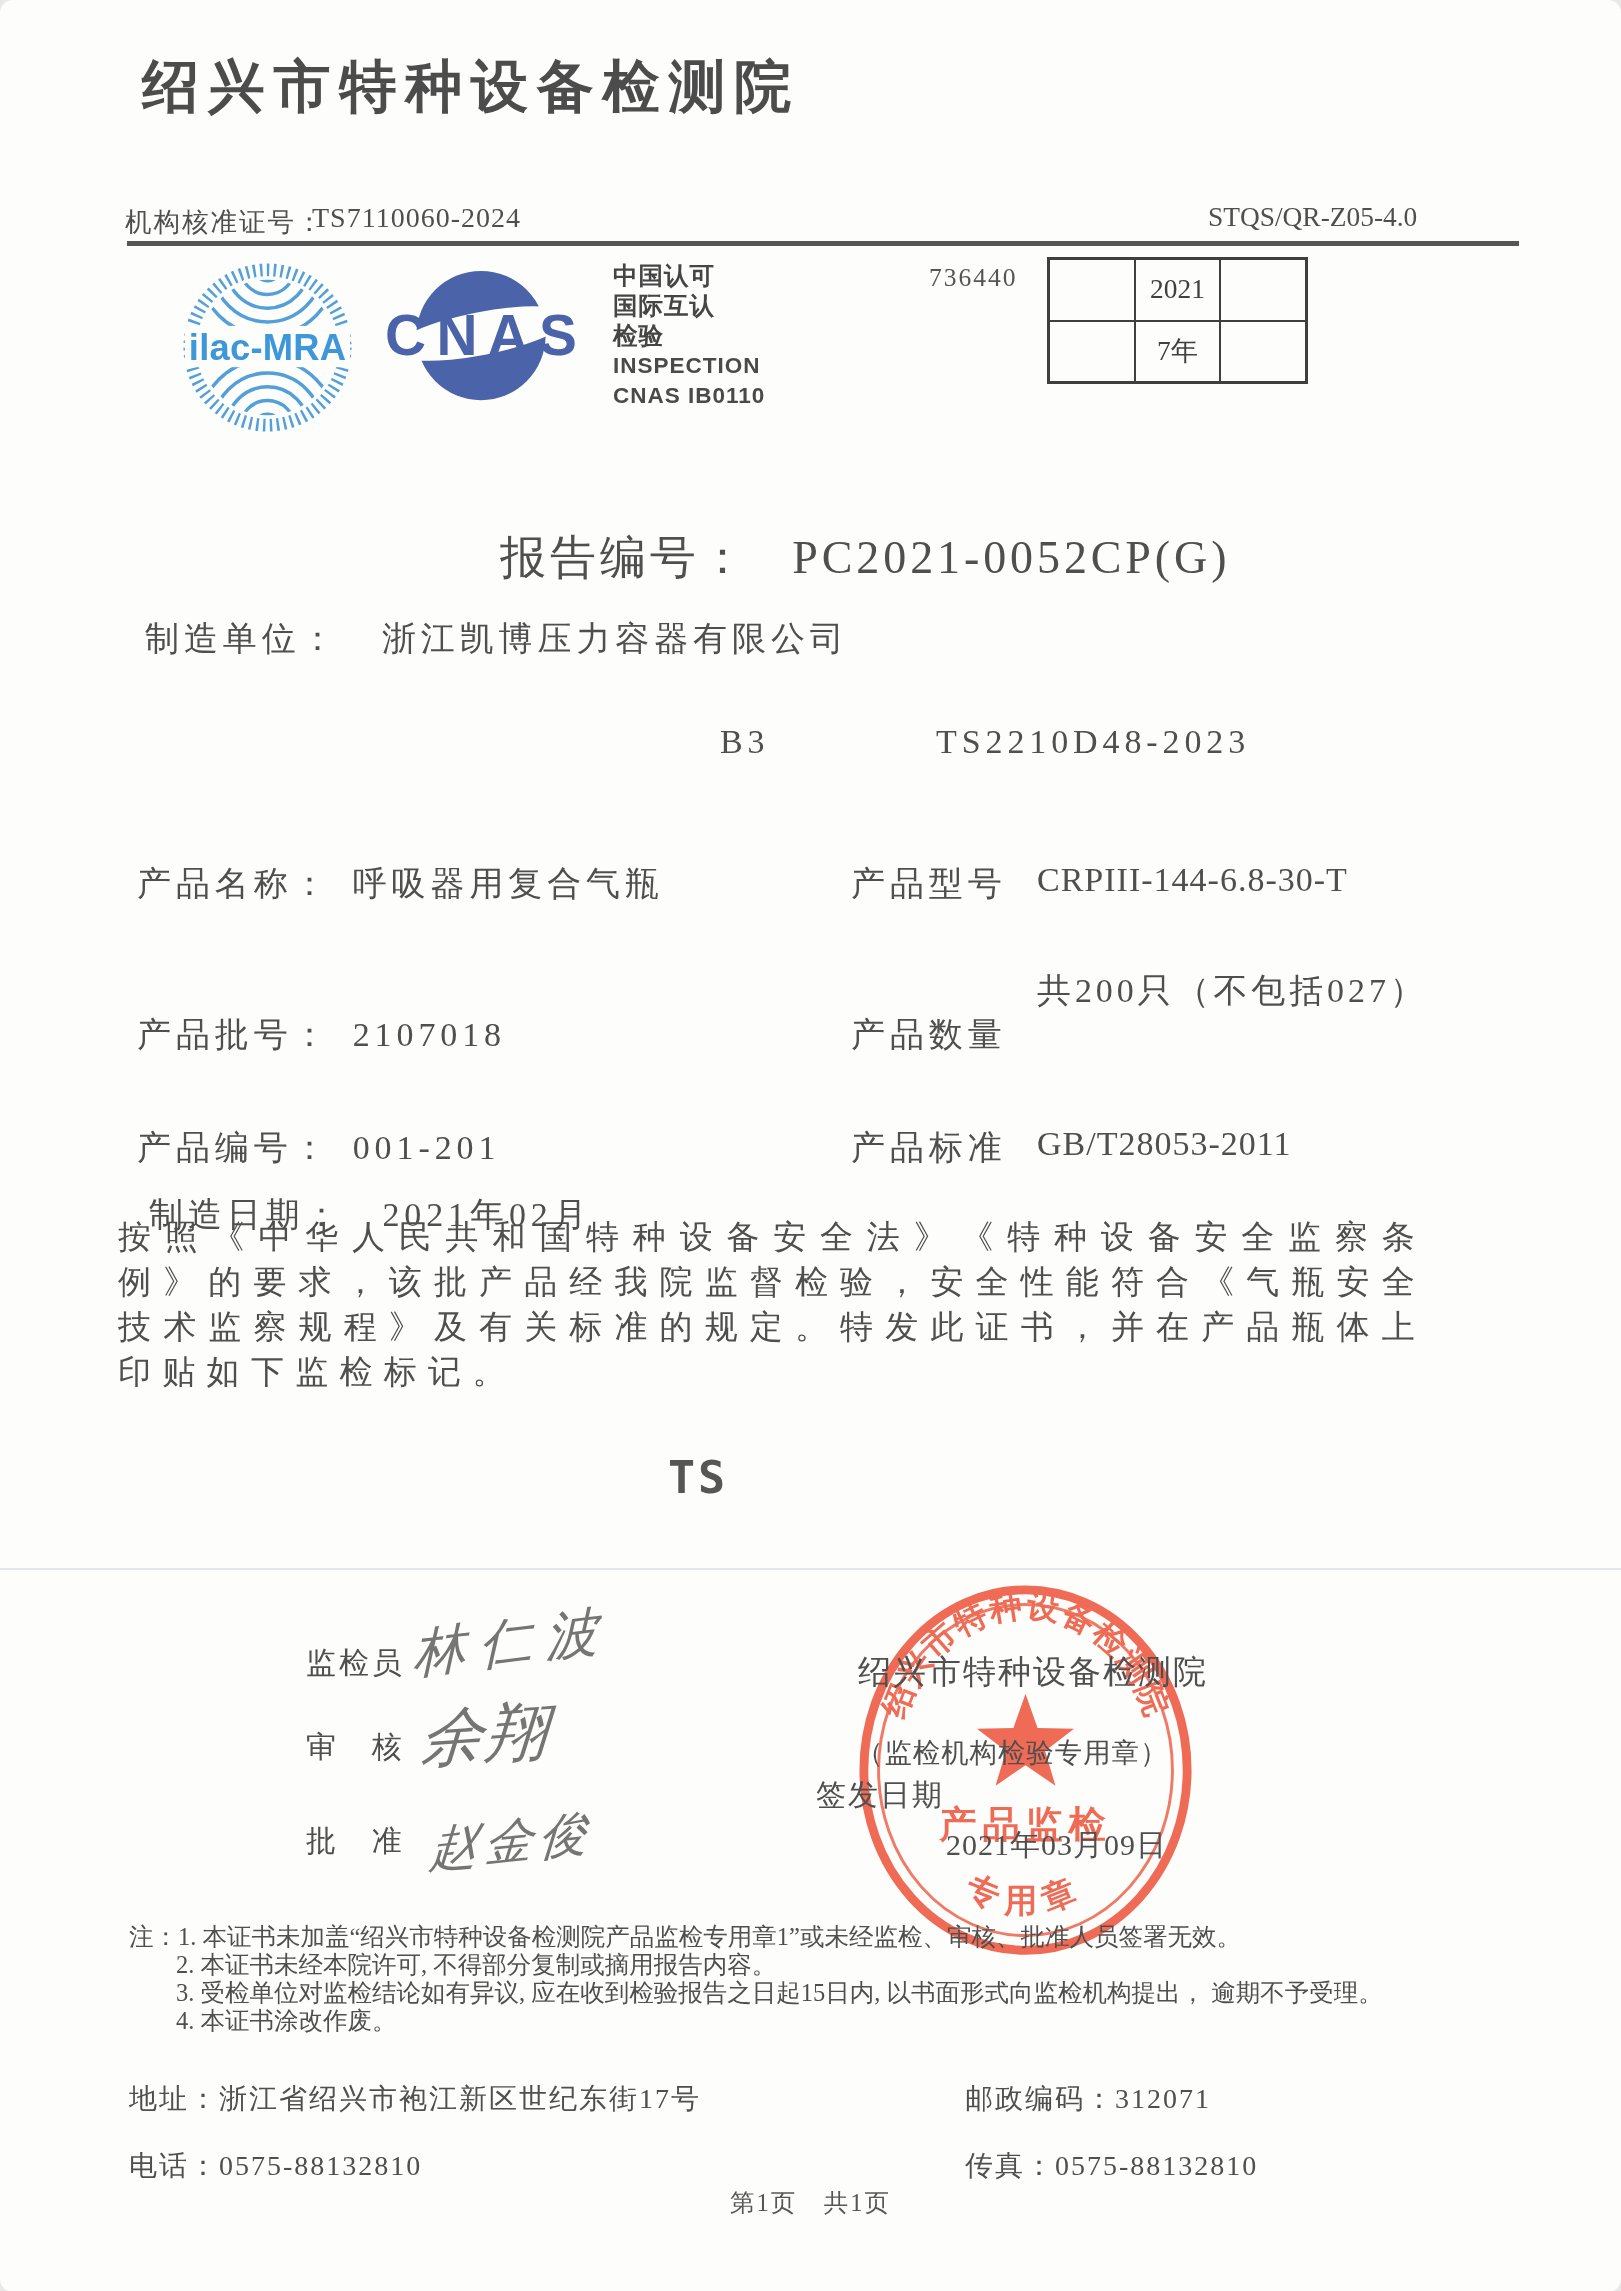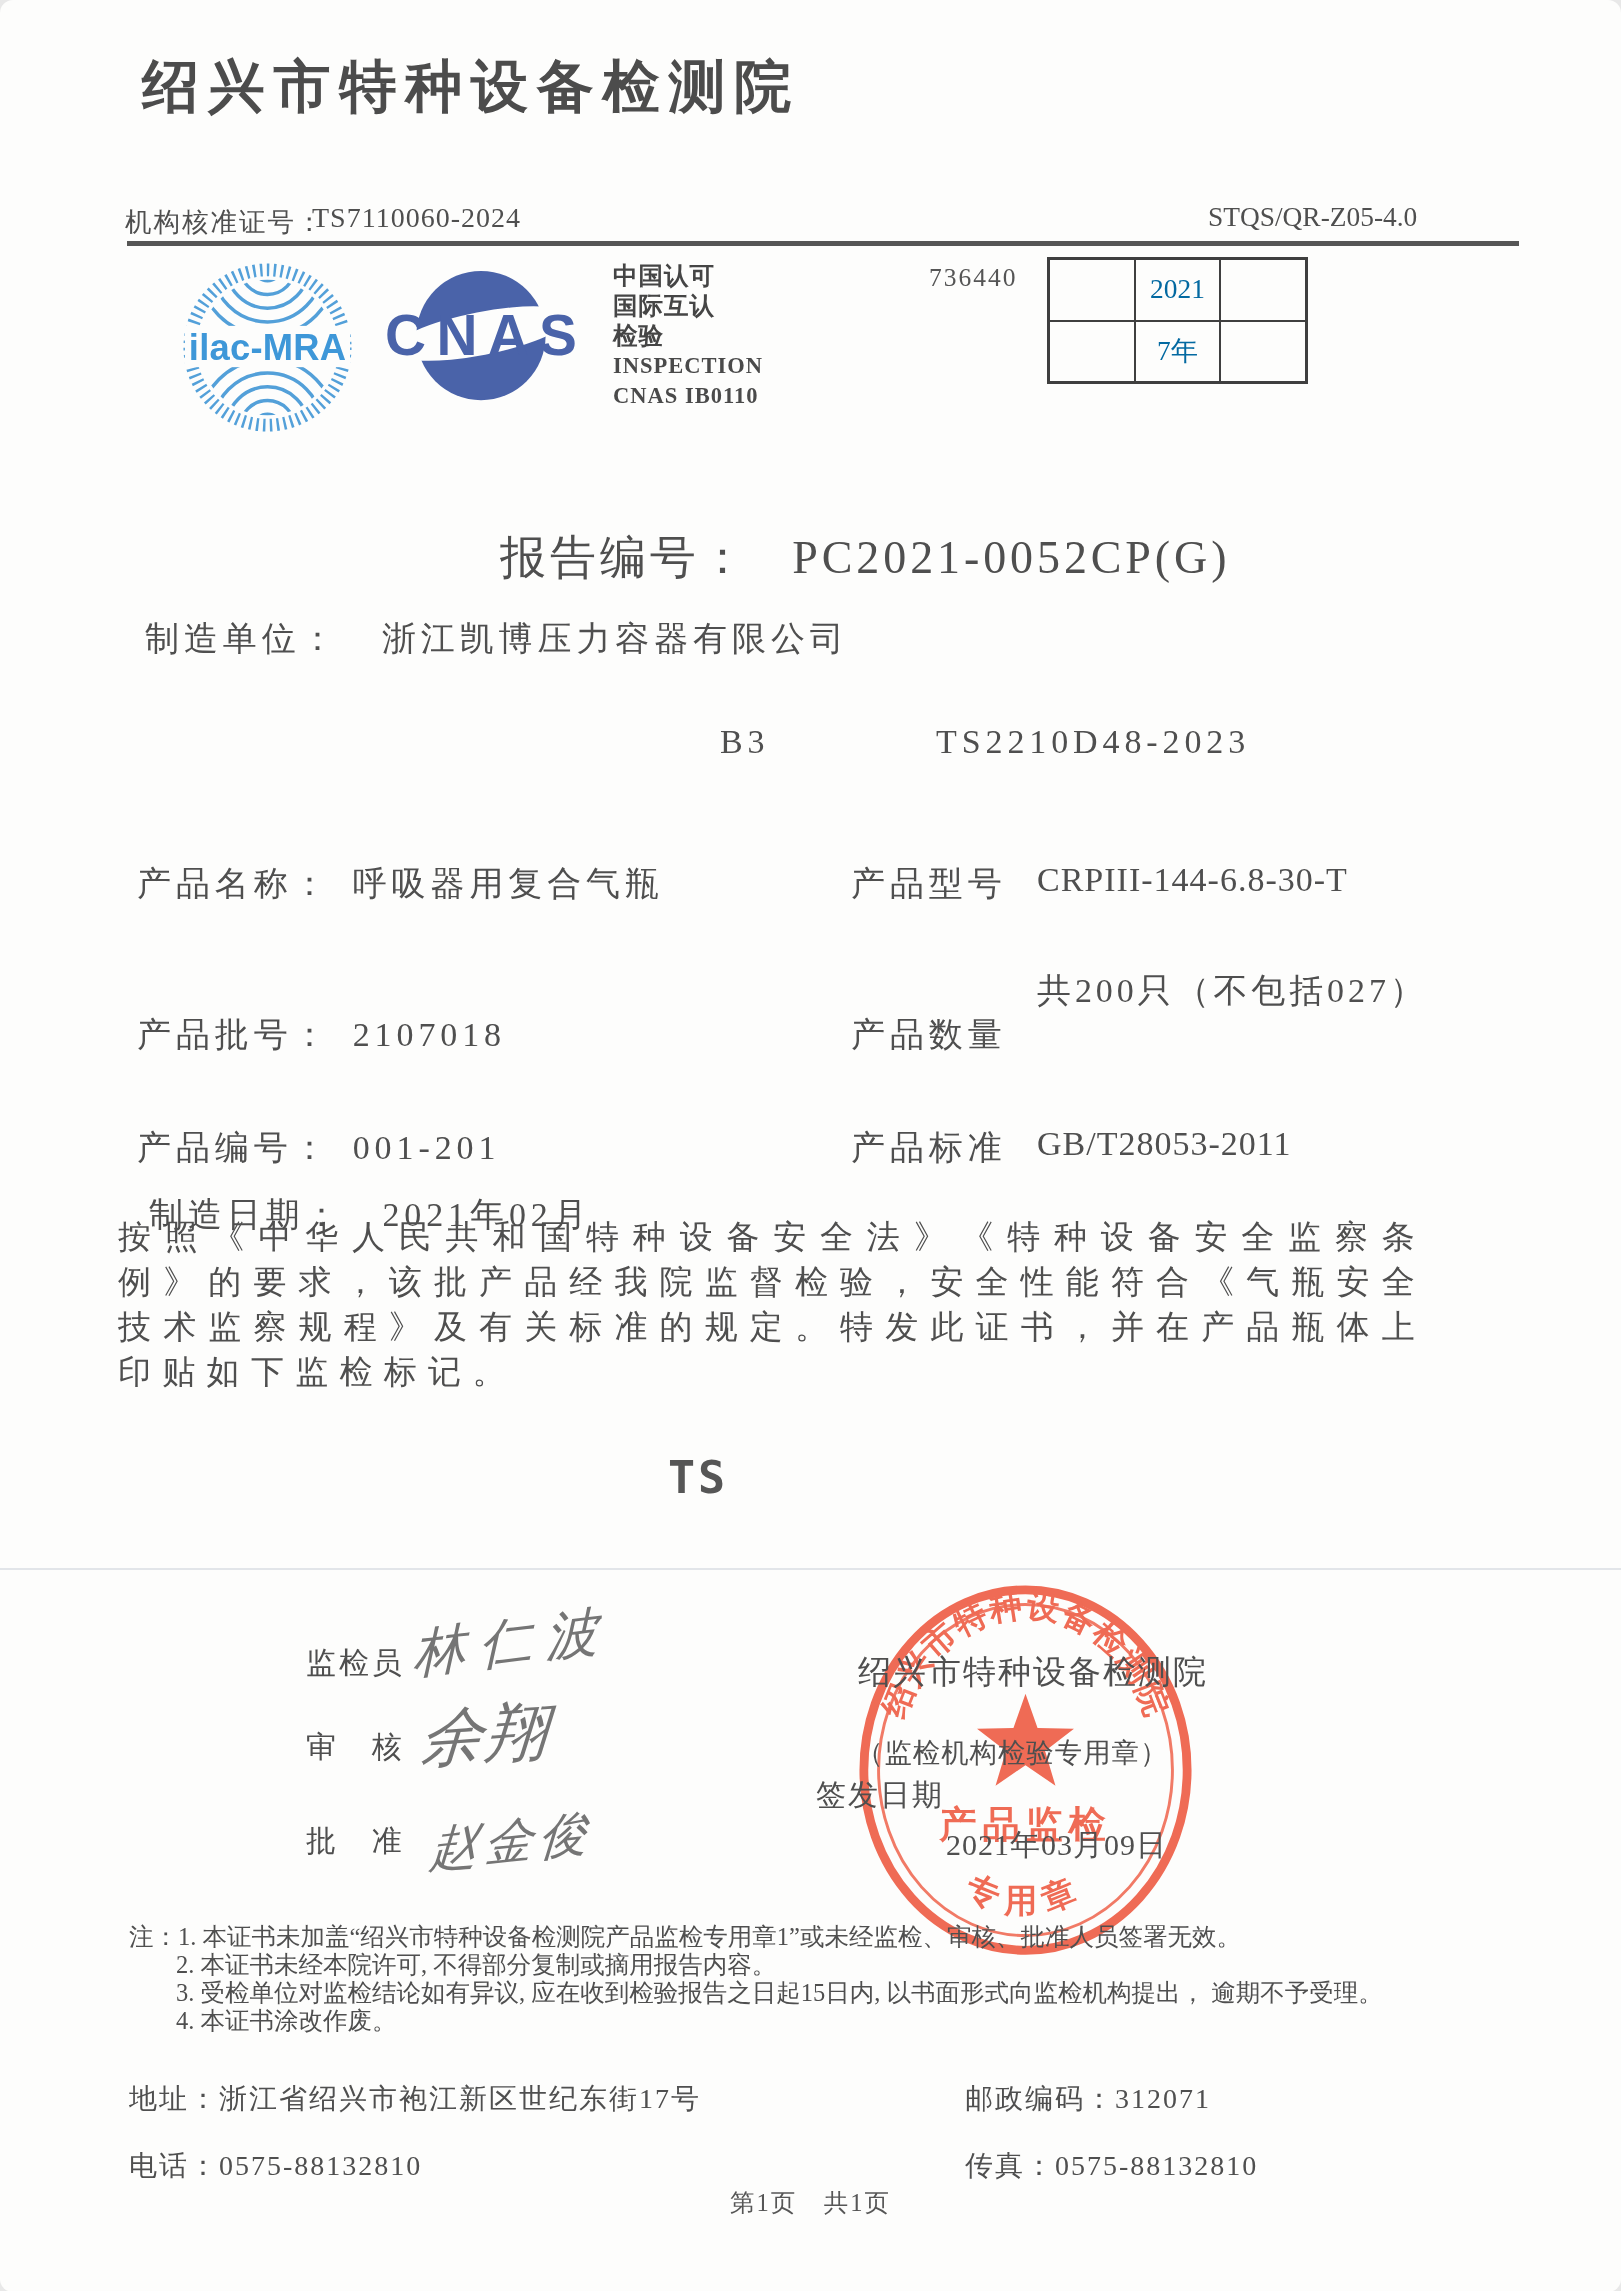--- a/index.html
+++ b/index.html
@@ -11,24 +11,24 @@
     border-radius:13px;
   }
   .t{position:absolute; white-space:nowrap; color:#4f4f4f; z-index:3;}
   .institution-title{left:142px; top:49px; font-size:57px; font-weight:600; letter-spacing:8.8px; color:#4c4c4c;}
   .approval-label{left:125px; top:204px; font-size:26.5px; letter-spacing:2px;}
   .approval-value{left:312px; top:202px; font-size:28px; letter-spacing:1px;}
   .doc-code{left:1208px; top:202px; font-size:27.4px;}
   .header-rule{position:absolute; left:127px; top:241px; width:1392px; height:4.9px; background:#565656; z-index:2;}
   .cert-lines{position:absolute; left:613px; top:261px; z-index:3;}
   .cert-lines div{font-size:24.5px; line-height:30px; color:#454545; font-weight:600; letter-spacing:1px;}
-  .cert-lines div.latin{font-weight:600; font-family:Liberation Serif, serif; color:#4a4a4a; font-size:22.5px;}
+  .cert-lines div.latin{font-weight:600; font-family:Liberation Sans, sans-serif; color:#4a4a4a; font-size:22.5px;}
   .serial-number{left:929px; top:263px; font-size:25.5px; letter-spacing:2px; color:#555;}
   .year-table{position:absolute; left:1047px; top:257px; width:257px; height:123px; border:2.9px solid #3f3f3f; display:grid; grid-template-columns:1fr 1fr 1fr; grid-template-rows:1fr 1fr; z-index:3;}
-  .year-table .cell{border:1.5px solid #3f3f3f; display:flex; align-items:center; justify-content:center; font-size:27.4px; color:#0369a1;}
+  .year-table .cell{border:1.5px solid #3f3f3f; display:flex; align-items:center; justify-content:center; font-size:27.4px; color:#404040;}
   .cert-title{left:0; right:0; top:433px; text-align:center; font-size:47px; font-weight:600; letter-spacing:10.8px; color:#484848; white-space:nowrap;}
   .report-row{left:500px; top:527px; font-size:46px; letter-spacing:3.9px;}
   .fs35{font-size:34px; letter-spacing:4.9px;}
   .statement{position:absolute; left:118px; top:1215px; width:1308px; font-size:33px; line-height:45px; letter-spacing:11.3px; text-align:justify; color:#4f4f4f; z-index:3;}
   .ts-mark{left:668px; top:1451px; font-size:45px; font-weight:600; letter-spacing:2.9px; color:#565656; font-family:"DejaVu Sans Mono","Liberation Mono",monospace;}
   .faint-rule{position:absolute; left:0; top:1568px; width:1621px; height:2px; background:#e2e5e9; z-index:1;}
   .sig-label{font-size:30px; letter-spacing:2.9px; color:#4f4f4f;}
   .sig{font-style:italic; color:#5e5e5e; opacity:.85; z-index:4;}
   .notes{position:absolute; left:129px; top:1923px; z-index:3; font-size:24.5px; color:#4f4f4f;}
   .notes .row{white-space:nowrap; line-height:28px;}

